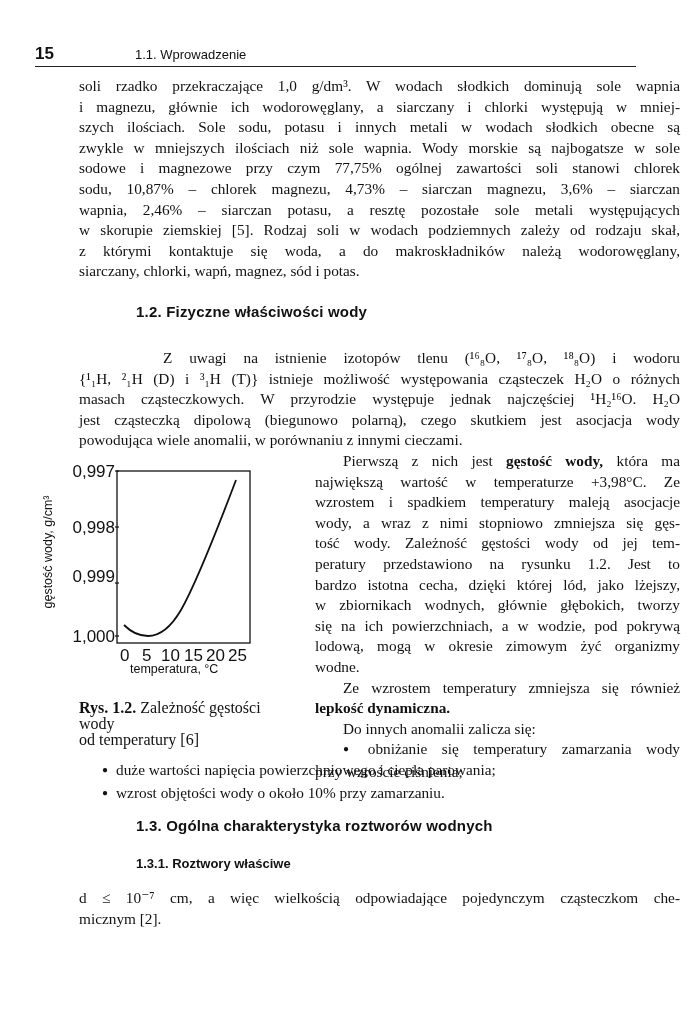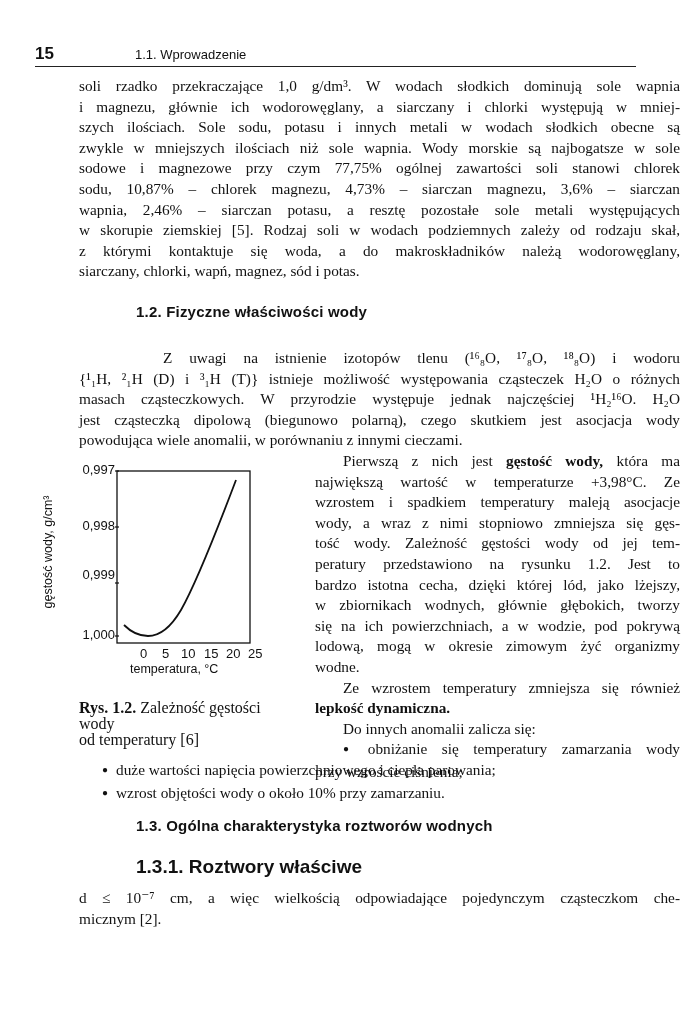--- a/index.html
+++ b/index.html
@@ -7,25 +7,25 @@
   .serif { font-family: "Liberation Serif", "DejaVu Serif", serif; margin-left: 44px; }
   .sans { font-family: "Liberation Sans", "DejaVu Sans", sans-serif; }
   .abs { position: absolute; }
   .header-num { left: 35px; top: 44px; font-size: 17px; font-weight: bold; }
   .header-title { left: 135px; top: 47px; font-size: 13px; }
   .header-rule { left: 35px; top: 66px; width: 601px; height: 1px; background: #222; }
   .para { font-size: 15.3px; line-height: 20.6px; text-align: justify; text-align-last: left; }
   .para .ln { display: block; text-align: justify; text-align-last: justify; white-space: nowrap; }
   .para .ln.last { text-align-last: left; }
   .h2 { font-size: 15px; font-weight: bold; letter-spacing: 0.2px; }
-  .h3 { font-size: 19px; font-weight: bold; }
+  .h3 { font-size: 13px; font-weight: bold; }
   .caption { font-size: 16px; line-height: 16px; }
   .caption b { font-weight: bold; }
   .bullet::before { content: "\25CF"; font-size: 10px; position: relative; top: -2px; margin-right: 8px; }
-  .tick-label { font-size: 13px; margin-left: 20px; }
+  .tick-label { font-size: 17px; }
   .axis-title { font-size: 12.5px; }
 </style>
 </head>
 <body>
 
 <div class="abs sans header-num">15</div>
 <div class="abs sans header-title">1.1. Wprowadzenie</div>
 <div class="abs header-rule"></div>
 
 <div class="abs serif para" style="left:35px; top:76px; width:601px;">

